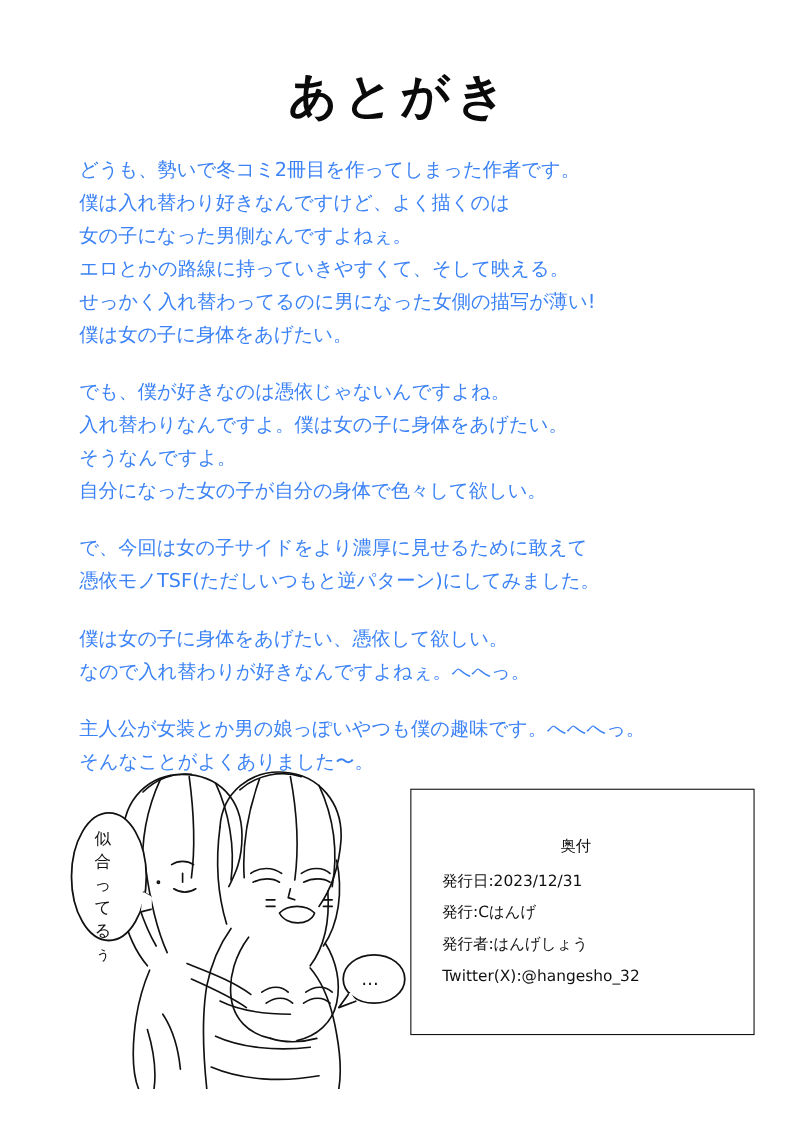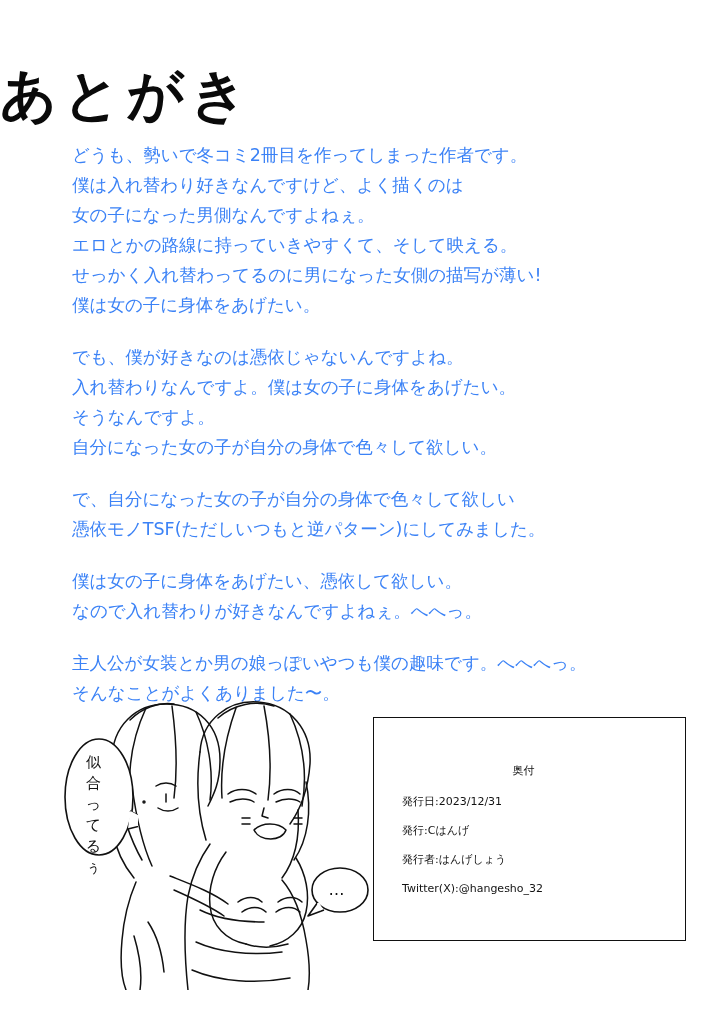--- a/index.html
+++ b/index.html
@@ -20,22 +20,22 @@
     position: absolute;
     inset: 0;
     background: #ffffff;
   }
 
   .afterword-title {
     position: absolute;
     top: 58px;
     left: 0;
     width: 728px;
-    text-align: left;
-    font-size: 56px;
+    text-align: center;
+    font-size: 44px;
     font-weight: bold;
     letter-spacing: 6px;
     color: #0a0a0a;
     font-family: "DejaVu Sans", sans-serif;
   }
 
   .body-text {
     position: absolute;
     top: 140px;
     left: 72px;
@@ -60,21 +60,21 @@
     height: 224px;
     border: 1.6px solid #111111;
     box-sizing: border-box;
     background: #ffffff;
   }
   .colophon-inner {
     position: absolute;
     left: 28px;
     top: 38px;
     right: 10px;
-    font-size: 11px;
+    font-size: 14px;
     line-height: 29px;
     font-family: "DejaVu Sans", sans-serif;
     color: #111111;
   }
   .colophon-title {
     text-align: center;
     padding-right: 30px;
     margin-bottom: 2px;
   }
   .colophon-line { display: block; white-space: pre; }
@@ -134,21 +134,21 @@
     </p>
 
     <p class="para">
       <span class="line">でも、僕が好きなのは憑依じゃないんですよね。</span>
       <span class="line">入れ替わりなんですよ。僕は女の子に身体をあげたい。</span>
       <span class="line">そうなんですよ。</span>
       <span class="line">自分になった女の子が自分の身体で色々して欲しい。</span>
     </p>
 
     <p class="para">
-      <span class="line">で、自分になった女の子が自分の身体で色々して欲しい</span>
+      <span class="line">で、今回は女の子サイドをより濃厚に見せるために敢えて</span>
       <span class="line">憑依モノTSF(ただしいつもと逆パターン)にしてみました。</span>
     </p>
 
     <p class="para">
       <span class="line">僕は女の子に身体をあげたい、憑依して欲しい。</span>
       <span class="line">なので入れ替わりが好きなんですよねぇ。へへっ。</span>
     </p>
 
     <p class="para">
       <span class="line">主人公が女装とか男の娘っぽいやつも僕の趣味です。へへへっ。</span>

